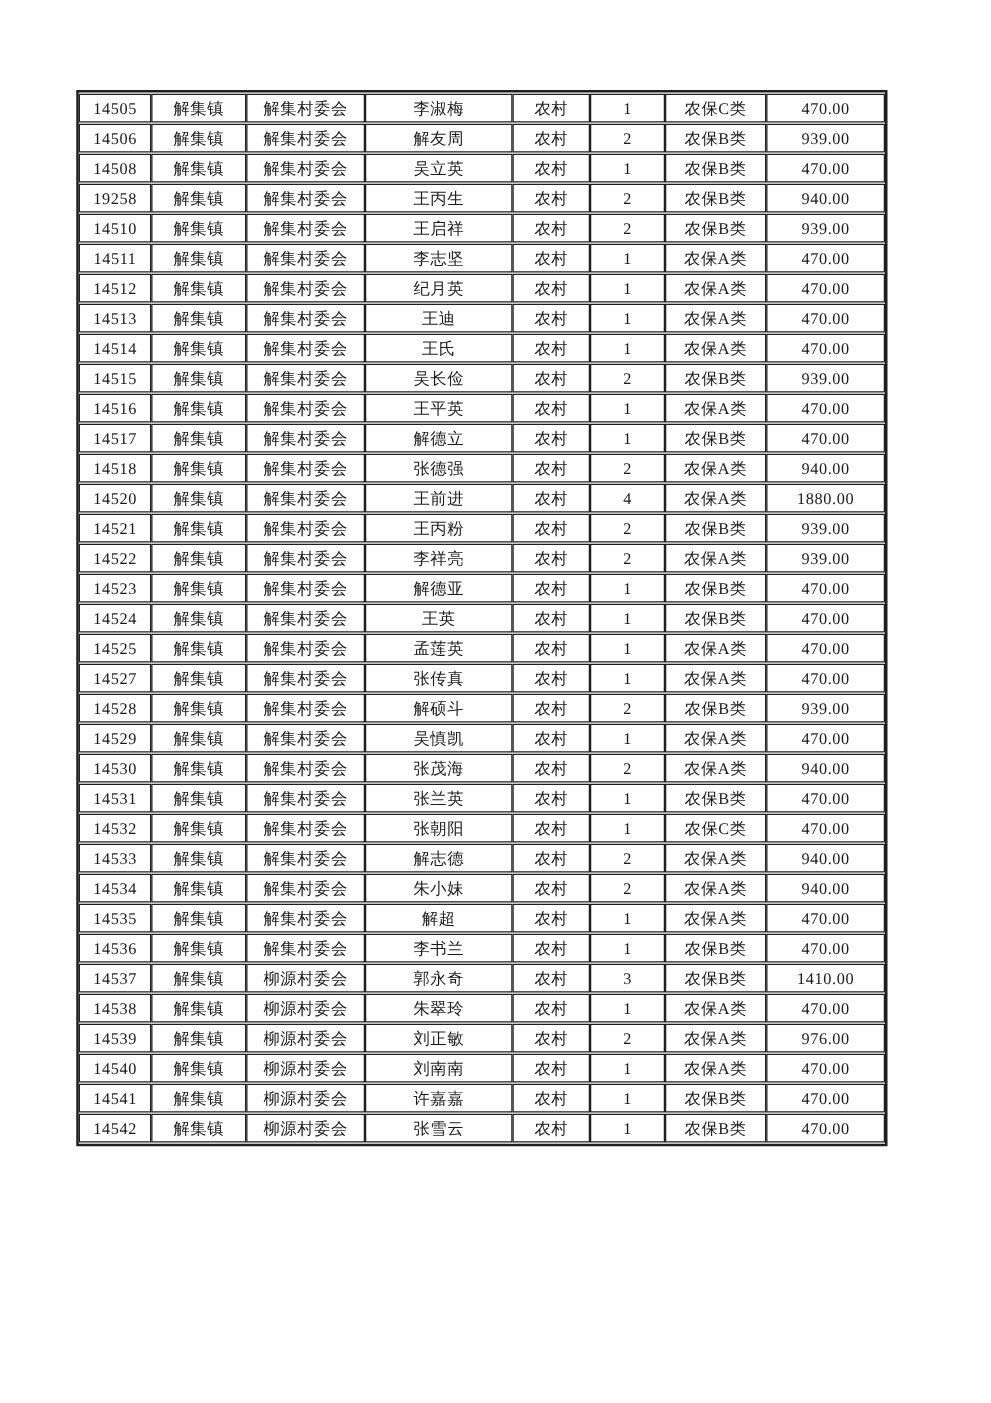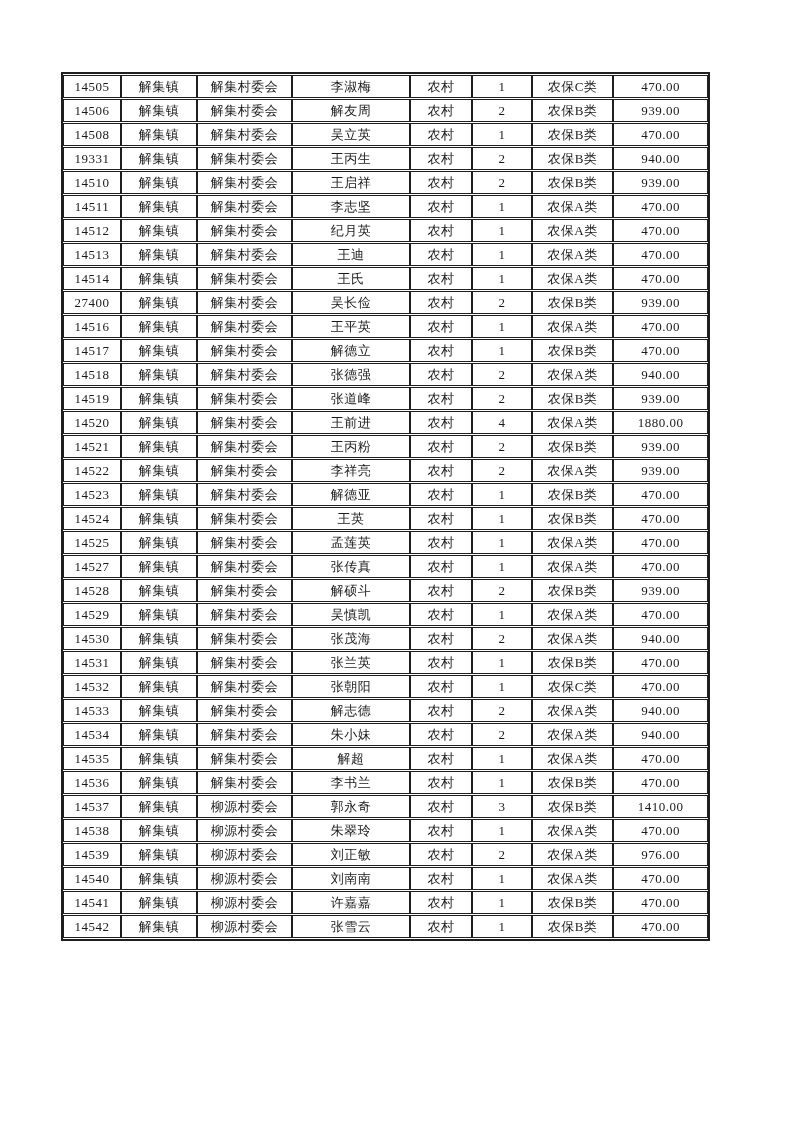--- a/index.html
+++ b/index.html
@@ -80,21 +80,21 @@
           <td>14508</td>
           <td>解集镇</td>
           <td>解集村委会</td>
           <td>吴立英</td>
           <td>农村</td>
           <td>1</td>
           <td>农保B类</td>
           <td>470.00</td>
         </tr>
         <tr>
-          <td>19331</td>
+          <td>19258</td>
           <td>解集镇</td>
           <td>解集村委会</td>
           <td>王丙生</td>
           <td>农村</td>
           <td>2</td>
           <td>农保B类</td>
           <td>940.00</td>
         </tr>
         <tr>
           <td>14510</td>
@@ -140,21 +140,21 @@
           <td>14514</td>
           <td>解集镇</td>
           <td>解集村委会</td>
           <td>王氏</td>
           <td>农村</td>
           <td>1</td>
           <td>农保A类</td>
           <td>470.00</td>
         </tr>
         <tr>
-          <td>27400</td>
+          <td>14515</td>
           <td>解集镇</td>
           <td>解集村委会</td>
           <td>吴长俭</td>
           <td>农村</td>
           <td>2</td>
           <td>农保B类</td>
           <td>939.00</td>
         </tr>
         <tr>
           <td>14516</td>
@@ -178,30 +178,20 @@
         </tr>
         <tr>
           <td>14518</td>
           <td>解集镇</td>
           <td>解集村委会</td>
           <td>张德强</td>
           <td>农村</td>
           <td>2</td>
           <td>农保A类</td>
           <td>940.00</td>
-        </tr>
-        <tr>
-          <td>14519</td>
-          <td>解集镇</td>
-          <td>解集村委会</td>
-          <td>张道峰</td>
-          <td>农村</td>
-          <td>2</td>
-          <td>农保B类</td>
-          <td>939.00</td>
         </tr>
         <tr>
           <td>14520</td>
           <td>解集镇</td>
           <td>解集村委会</td>
           <td>王前进</td>
           <td>农村</td>
           <td>4</td>
           <td>农保A类</td>
           <td>1880.00</td>

